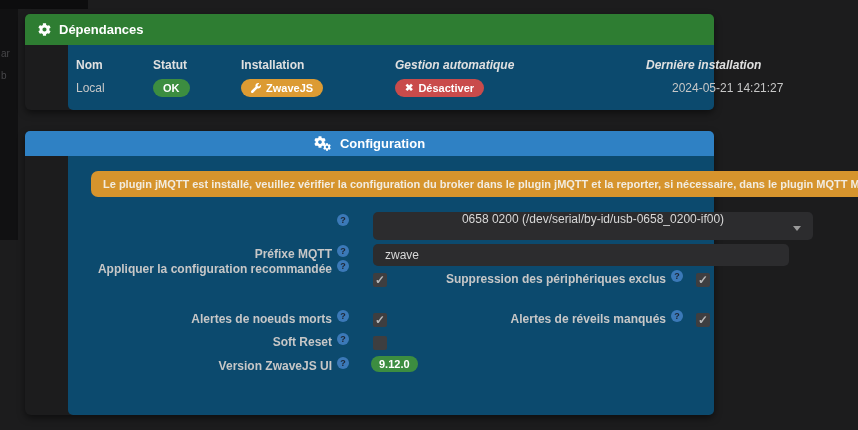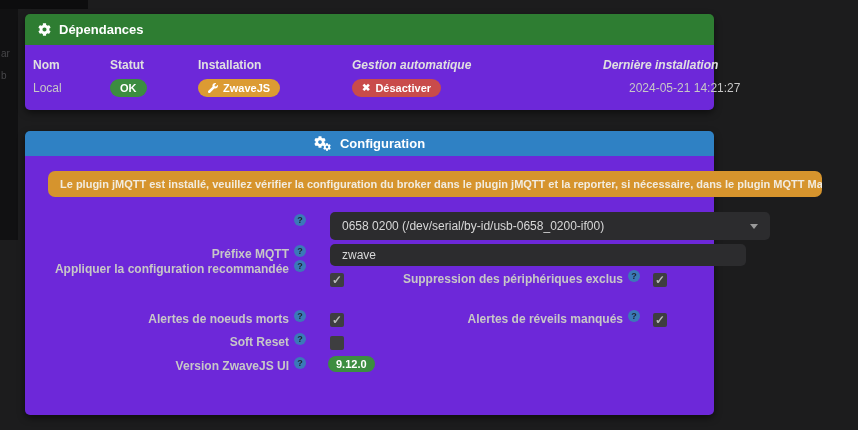--- a/index.html
+++ b/index.html
@@ -9,21 +9,21 @@
   
   .left-strip{position:absolute;left:0;top:0;width:18px;height:240px;background:#111112;}
   .tl-block{position:absolute;left:0;top:0;width:88px;height:9px;background:#0d0d0e;}
   .frag{position:absolute;color:#47474a;font-size:10px;left:1px;}
 
   
   .panel{position:absolute;left:25px;width:689px;border-radius:6px;
          box-shadow:0 3px 7px rgba(0,0,0,.5);}
   .panel-header{display:flex;align-items:center;gap:8px;height:31px;padding:0 13px;
                 color:#fff;font-weight:bold;font-size:13px;border-radius:5px 5px 0 0;}
-  .panel-body{position:relative;background:#6d28d9;border-radius:0 0 5px 5px;}
+  .panel-body{position:relative;background:#0c4a6e;border-radius:0 0 5px 5px;margin-left:43px;}
   .hdr-green{background:#2e7d32;}
   .hdr-blue{background:#2f81c4;height:25px;font-size:13px;justify-content:center;}
   .icon-svg{display:inline-flex;flex:none;}
 
   
   .cell{position:absolute;font-size:12px;color:#c7c7c7;white-space:nowrap;}
   .th{font-weight:bold;color:#e0e0e0;}
   .pill{position:absolute;display:inline-flex;align-items:center;gap:5px;height:18px;
         padding:0 10px;border-radius:10px;color:#fff;font-size:11px;font-weight:bold;
         white-space:nowrap;line-height:1;}
@@ -35,21 +35,21 @@
   .alert{position:absolute;left:23px;top:15px;width:750px;height:26px;background:#d6942d;
          border-radius:7px;display:flex;align-items:center;padding:0 12px;
          color:#f2ece0;font-size:11px;font-weight:bold;white-space:nowrap;overflow:hidden;}
   .lbl-row{position:absolute;display:flex;justify-content:flex-end;align-items:flex-start;
            font-size:12px;font-weight:bold;color:#c7c7c7;white-space:nowrap;}
   .help{width:12px;height:12px;border-radius:50%;background:#3b79b8;color:#1d2531;
         font-size:9px;font-weight:bold;display:inline-flex;align-items:center;
         justify-content:center;margin-left:5px;margin-top:-2px;flex:none;}
   .select{position:absolute;left:305px;width:416px;height:28px;background:#2c2c2e;
           border-radius:5px;display:flex;align-items:center;padding:0 12px;
-          color:#d8d8d8;font-size:12px;white-space:nowrap;}
+          color:#d8d8d8;font-size:12px;white-space:nowrap;flex-direction:column;}
   .caret{width:0;height:0;border-left:4px solid transparent;border-right:4px solid transparent;
          border-top:5px solid #9a9a9a;margin-left:auto;}
   .text-input{position:absolute;left:305px;width:416px;height:22px;background:#2c2c2e;
               border:none;outline:none;border-radius:5px;color:#d8d8d8;font-size:12px;
               padding:0 12px;font-family:"Liberation Sans",sans-serif;box-sizing:border-box;}
   .checkbox{position:absolute;width:14px;height:14px;background:#3e3e40;border-radius:2px;
             display:flex;align-items:center;justify-content:center;}
   .checkbox[data-checked="true"]::after{content:"✓";color:#b9b9b9;font-size:12px;
             font-weight:bold;line-height:1;}
   .badge{position:absolute;left:303px;top:200px;background:#3c8d40;border-radius:9px;

